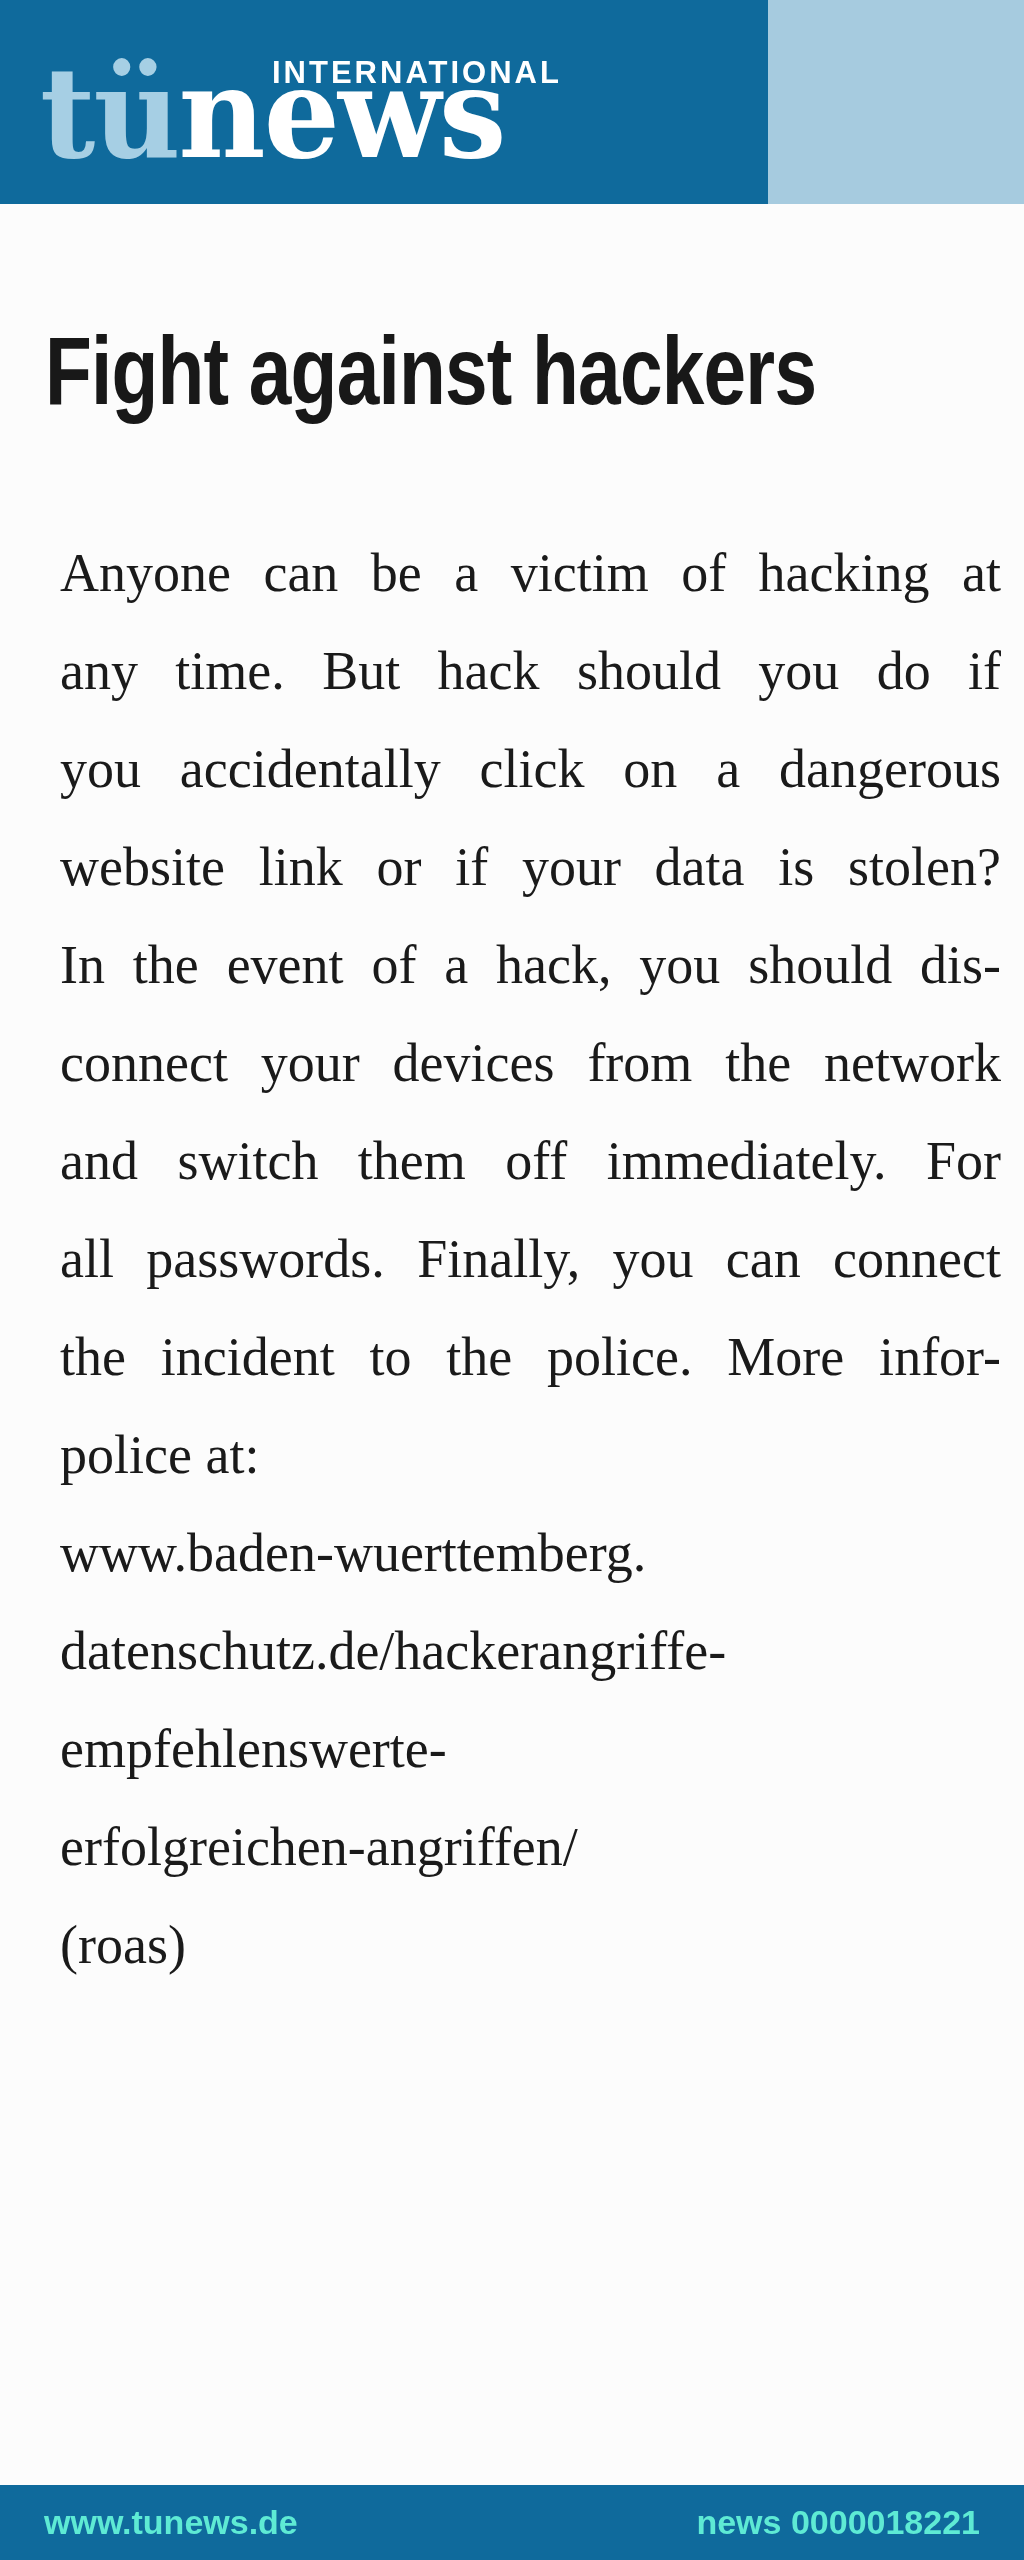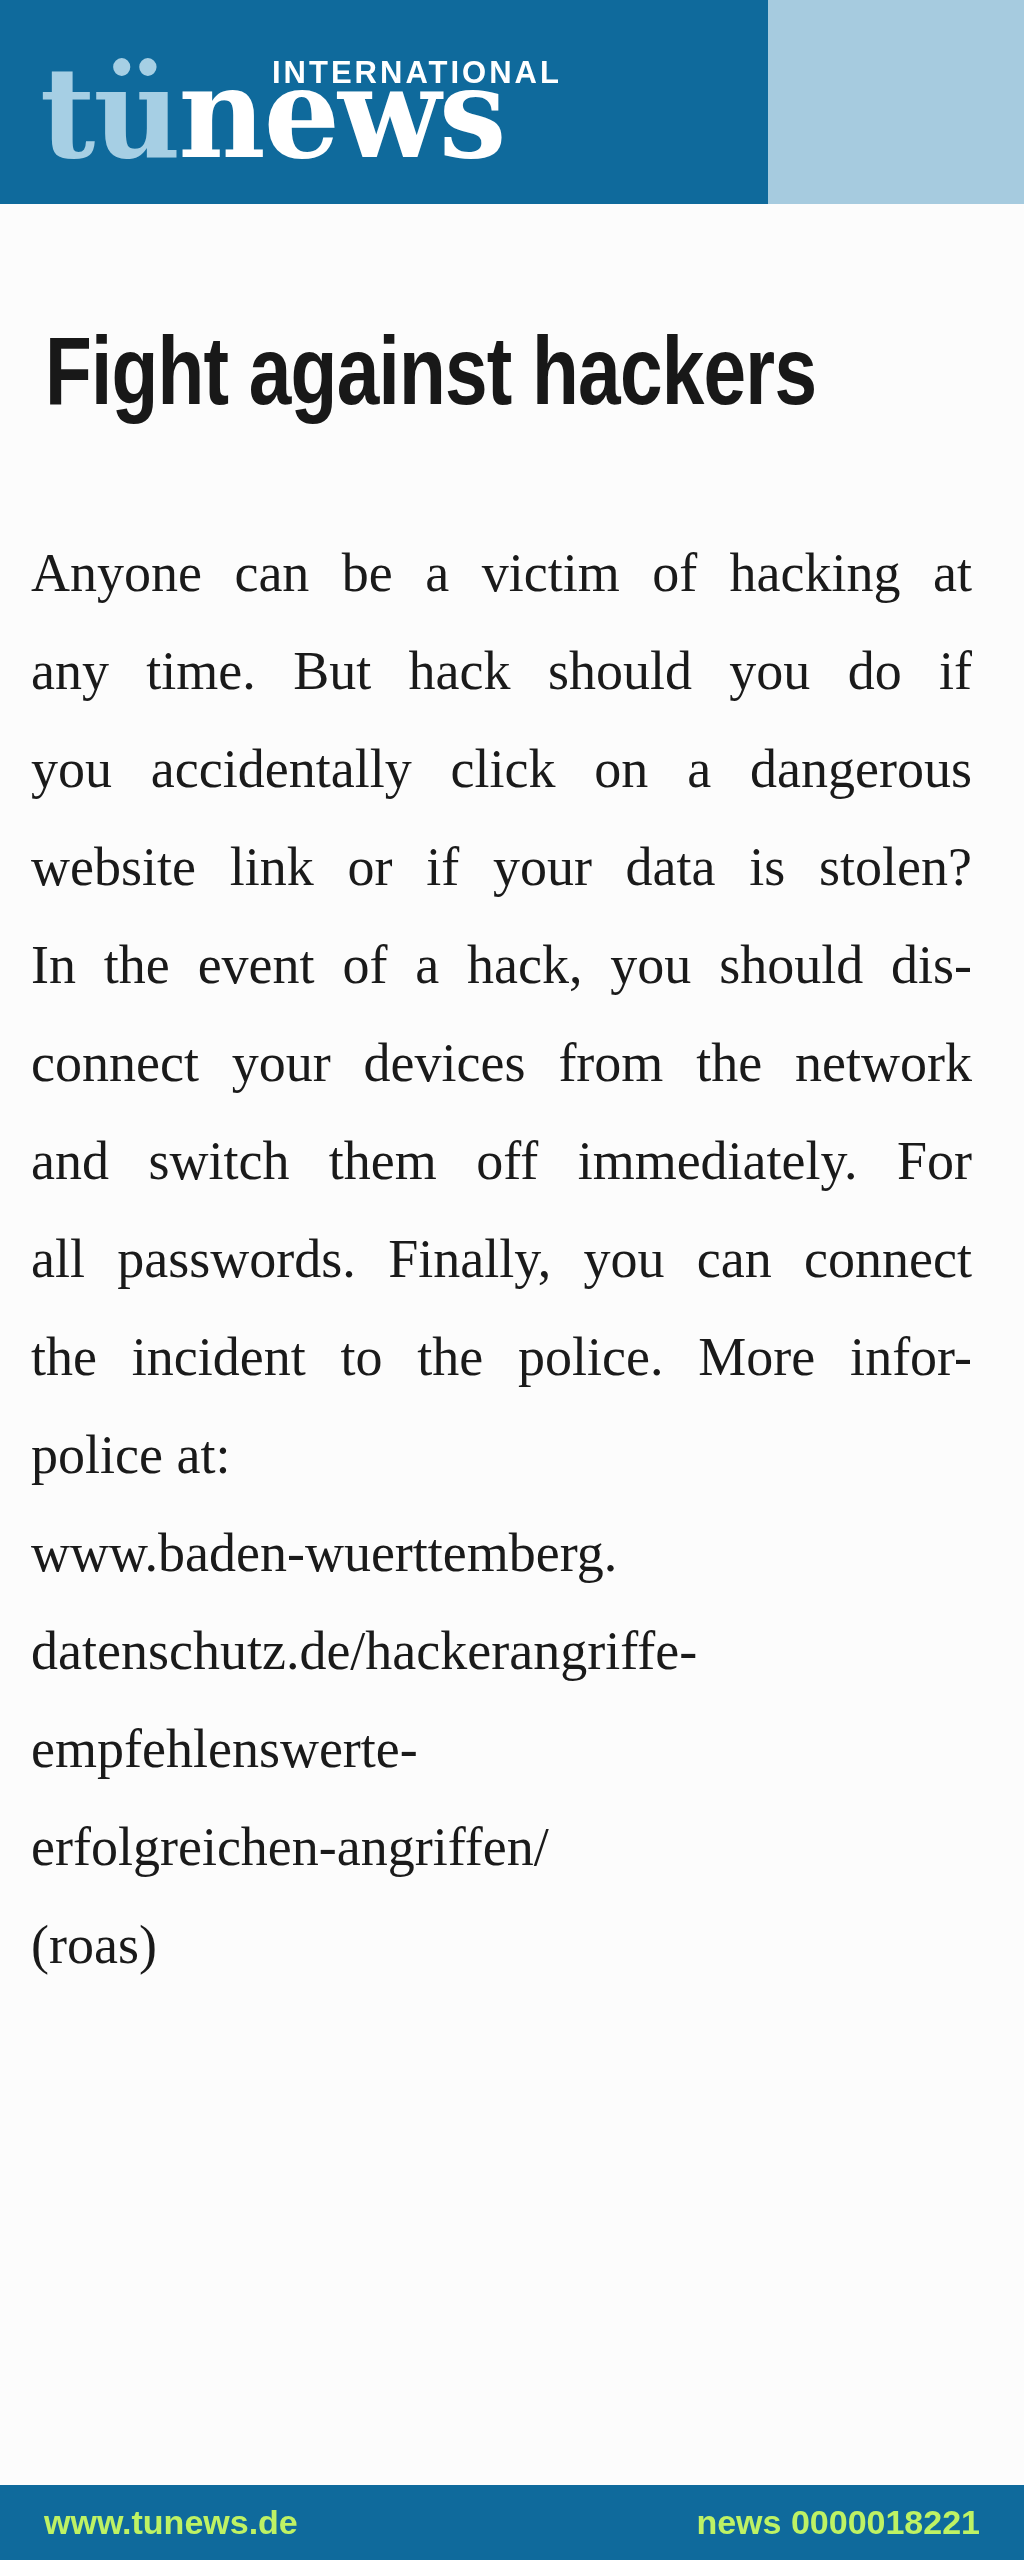--- a/index.html
+++ b/index.html
@@ -68,21 +68,21 @@
     color: #181818;
     white-space: nowrap;
     transform: scaleX(0.79);
     transform-origin: left top;
     letter-spacing: -1px;
   }
 
   
   .article-body {
     position: absolute;
-    left: 31px; top: 524px;
+    left: 60px; top: 524px;
     width: 941px;
     font-size: 54px;
     color: #1a1a1a;
   }
   .article-line {
     height: 98px;
     line-height: 98px;
     white-space: normal;
   }
   .article-line.just {
@@ -100,21 +100,21 @@
     left: 0; top: 2485px;
     width: 1024px; height: 75px;
     background: #0f6a9c;
     display: flex;
     align-items: center;
     justify-content: space-between;
     padding: 0 44px;
     font-family: "Liberation Sans", sans-serif;
     font-weight: bold;
     font-size: 34px;
-    color: #bef264;
+    color: #5eead4;
   }
 </style>
 </head>
 <body>
 
 <div class="page">
 
   <div class="header-banner">
     <div class="tagline">INTERNATIONAL</div>
     <div class="brand-logo">

